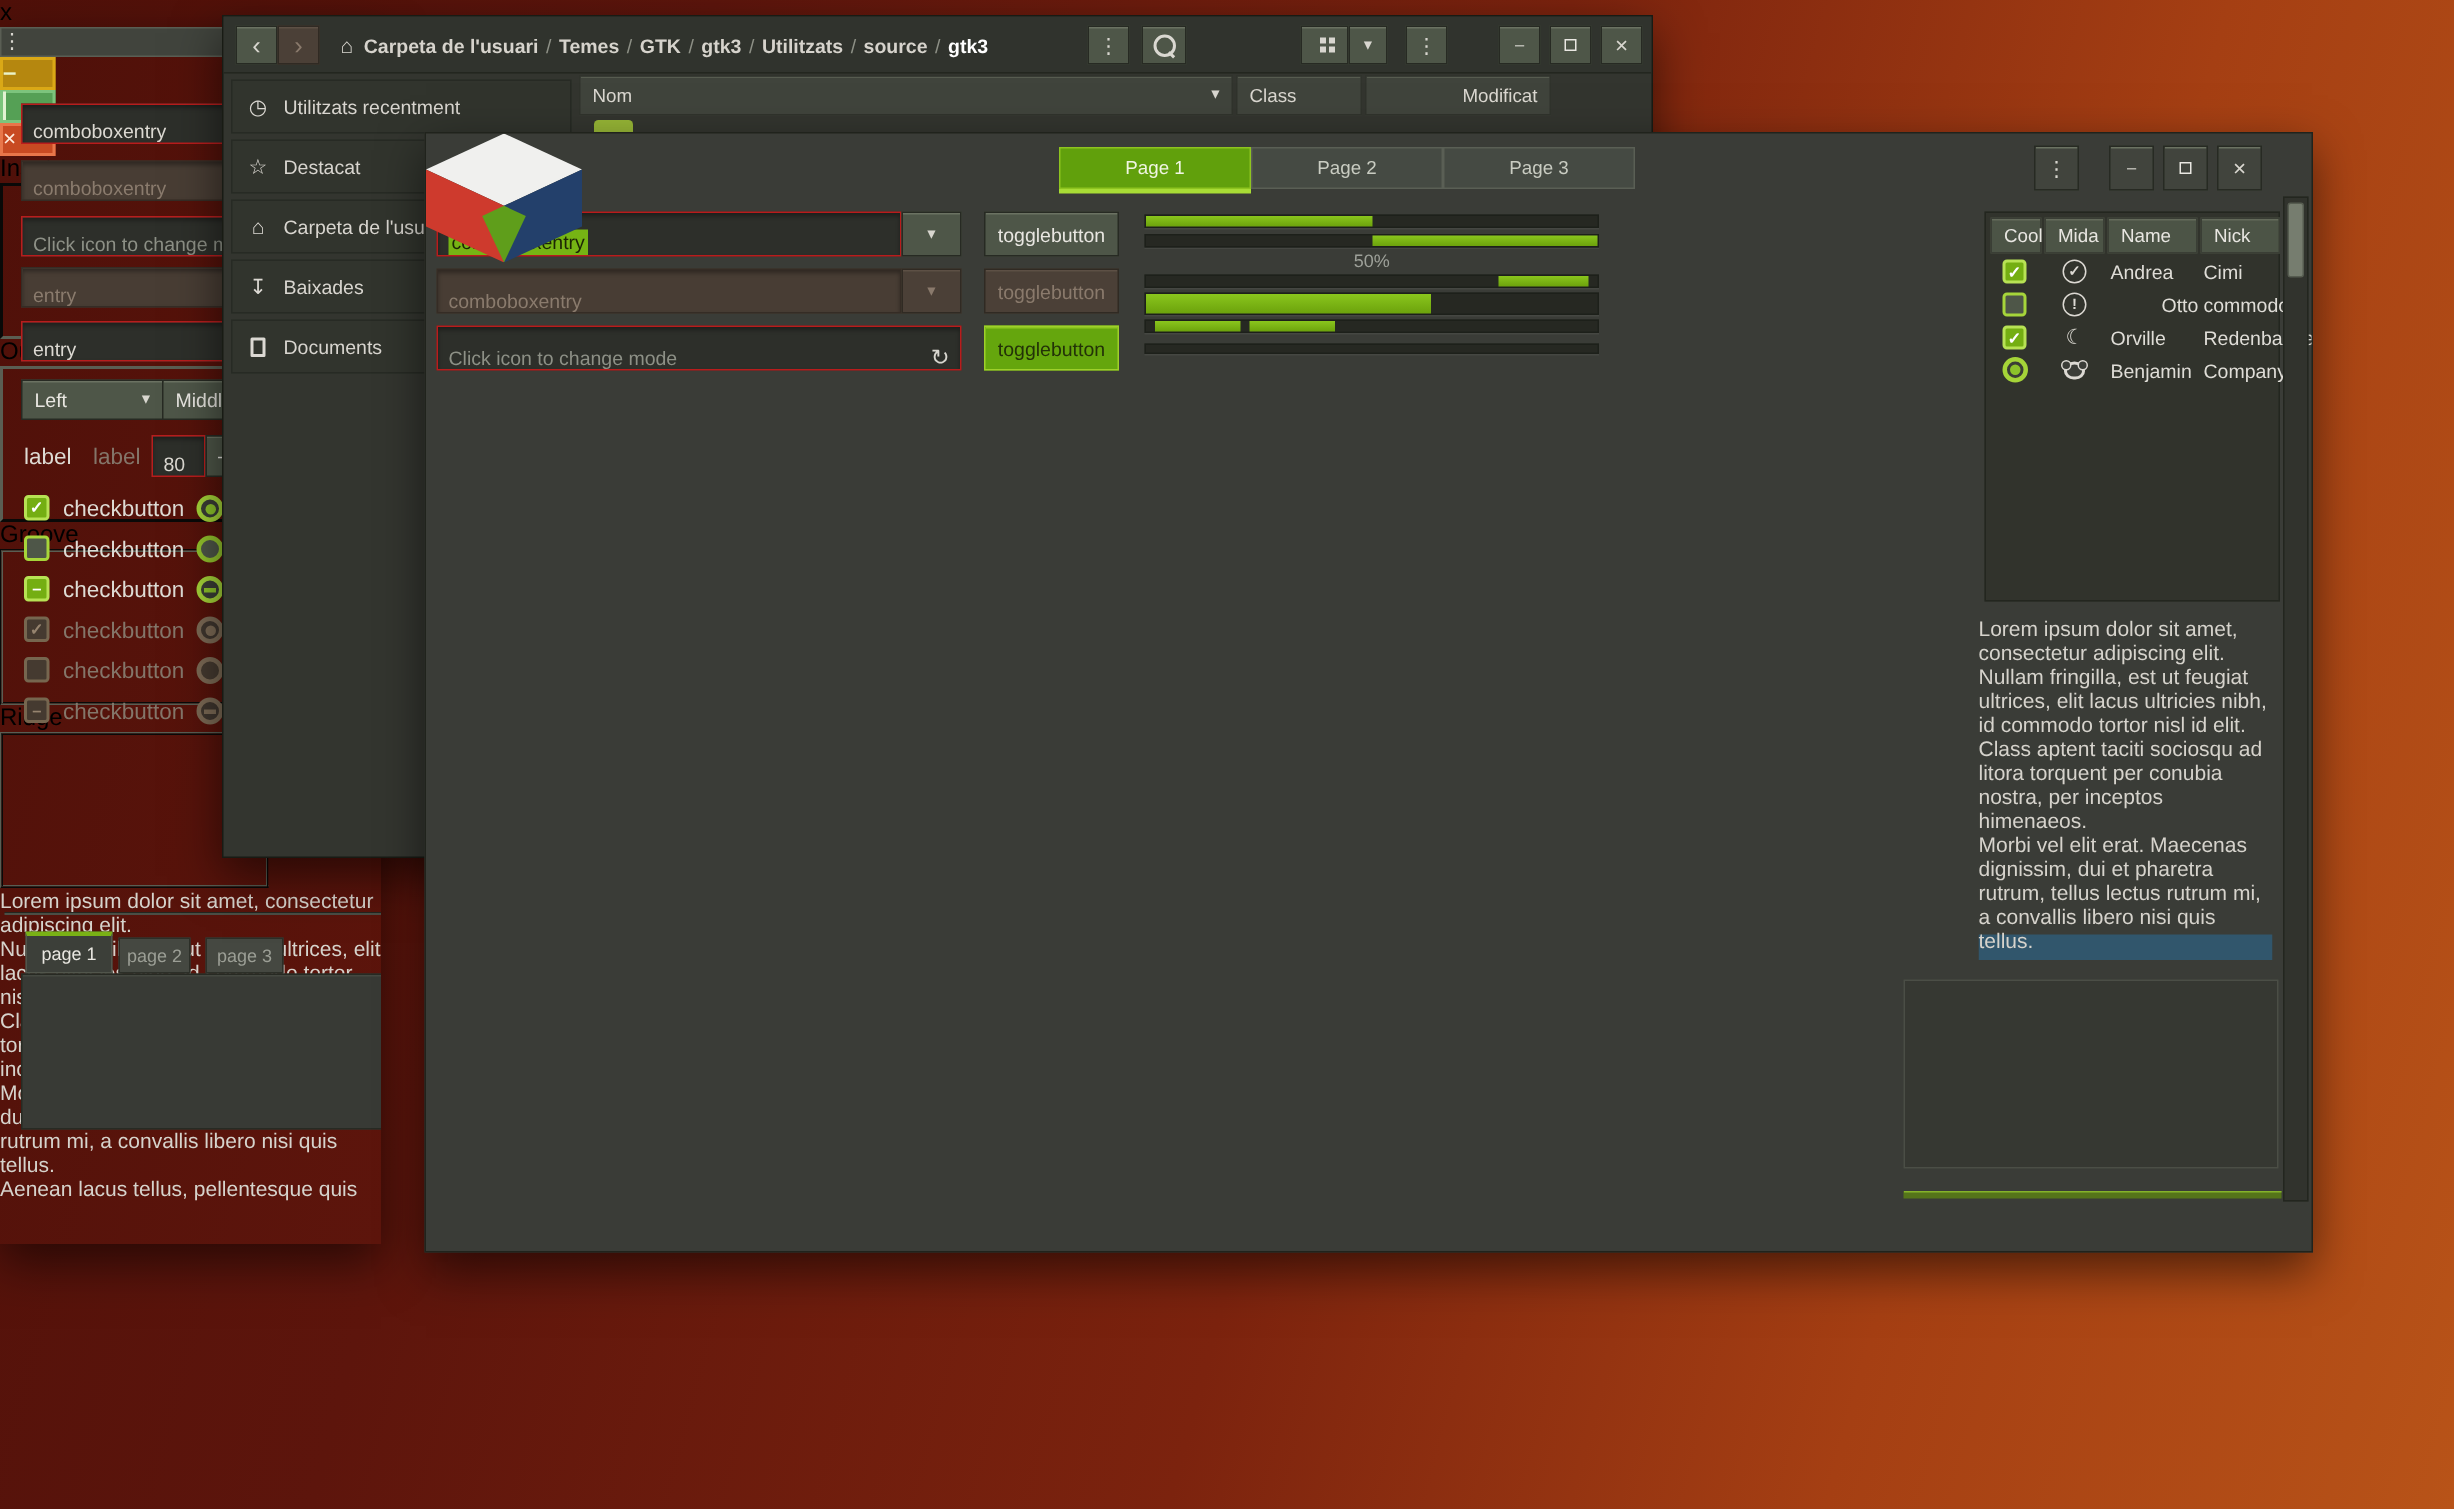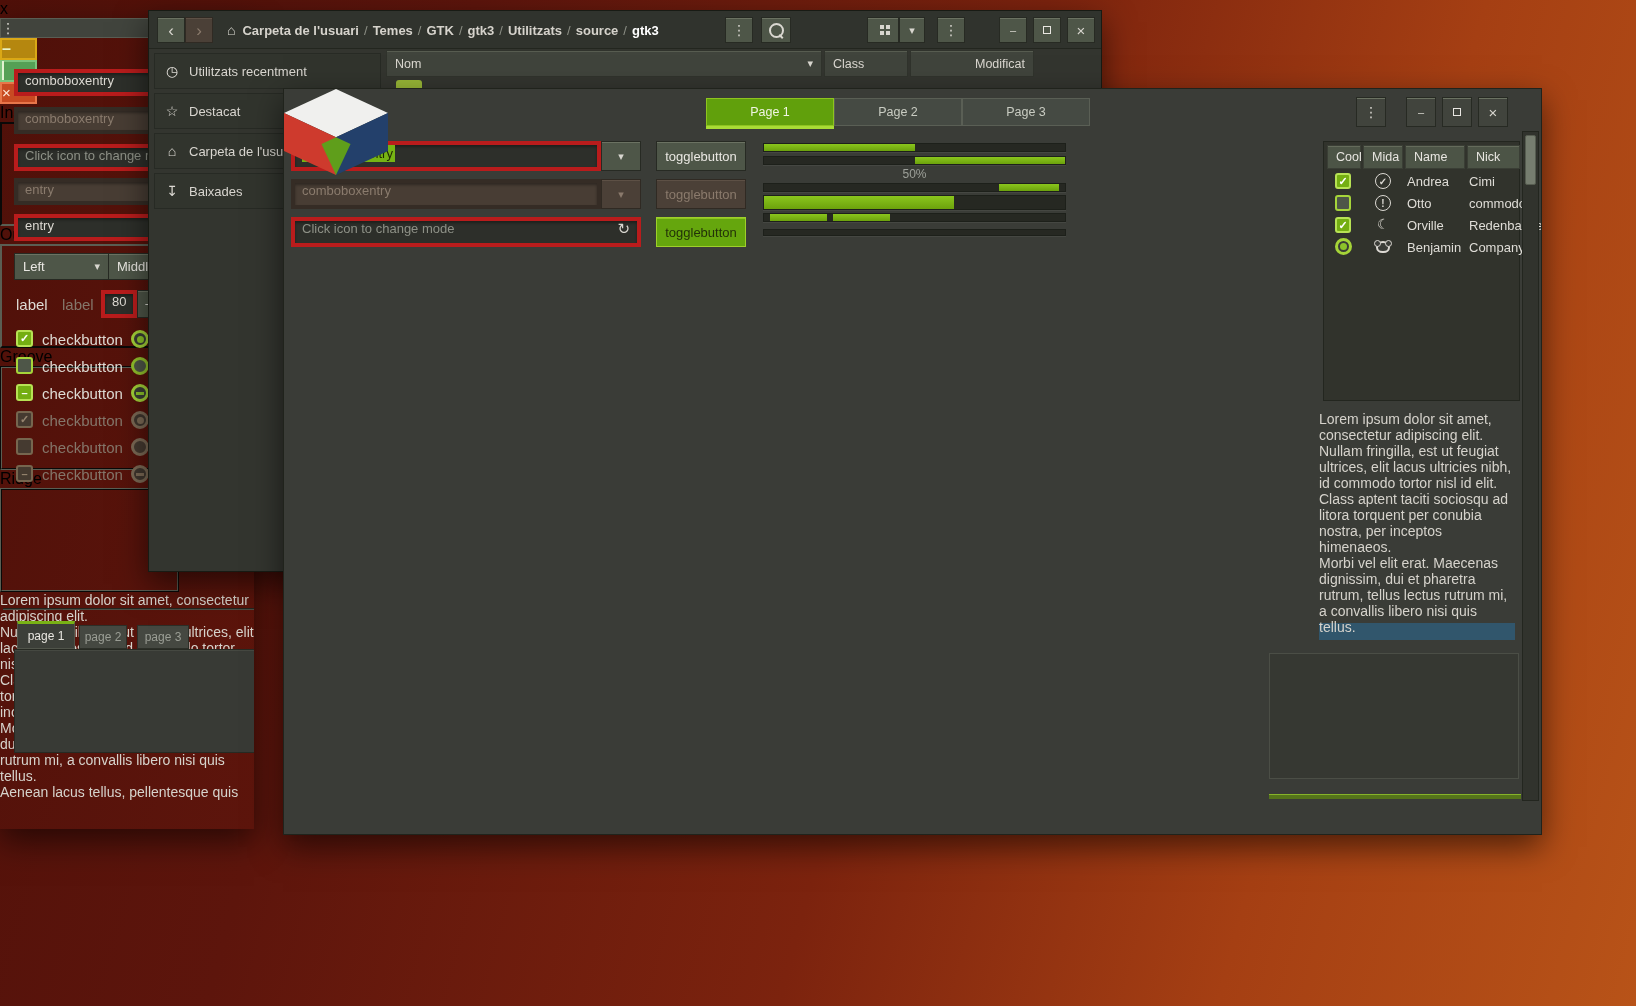--- a/index.html
+++ b/index.html
@@ -8,22 +8,22 @@
     background:linear-gradient(105deg,#4f1009 0%,#5d150c 25%,#7c230e 55%,#a53f13 78%,#b85318 100%);}
   .abs{position:absolute}
   .f{display:flex;align-items:center}
   .win{position:absolute;overflow:hidden;box-shadow:0 12px 30px rgba(0,0,0,.55)}
 
   
   .btn{background:#4e5648;border:1px solid #272a23;box-shadow:inset 0 1px 0 #6b7262;
        color:#e9e7e2;font-size:13px;display:flex;align-items:center;justify-content:center;box-sizing:border-box}
   .btn.dis{background:#4b4037;color:#8a7a6c;box-shadow:inset 0 1px 0 #5d5045;border-color:#302a23}
   .btn.act{background:#65a60d;border-color:#9ed02a;box-shadow:inset 0 1px 0 #8fc722;color:#233208}
-  .entry{background:#2d2f2a;border:4px solid #b91c1c;box-shadow:inset 0 2px 3px rgba(0,0,0,.35);
-       color:#dcd9d2;font-size:13px;display:flex;align-items:flex-start;padding:0 7px;box-sizing:border-box}
+  .entry{background:#2d2f2a;border:1px solid #b91c1c;box-shadow:inset 0 2px 3px rgba(0,0,0,.35);
+       color:#dcd9d2;font-size:13px;display:flex;align-items:flex-end;padding:0 7px;box-sizing:border-box}
   .entry.dis{background:#483d34;color:#8a7b6d;border-color:#352c25}
   .ph{color:#8d9086}
   .glyph{font-size:11px;color:#d8d6cf;line-height:1}
   .seph{background:linear-gradient(180deg,#24261f 0 1px,#4b4e45 1px 2px);height:2px}
 
   .pbtrack{background:#262822;border:1px solid #1d201a;box-shadow:0 1px 0 rgba(255,255,255,.06);box-sizing:border-box;position:absolute}
   .pbfill{position:absolute;top:0;bottom:0;background:linear-gradient(180deg,#8ac61d,#6ca20c);}
 
   .check{position:absolute;width:17px;height:17px;border-radius:3px;box-sizing:border-box;
          display:flex;align-items:center;justify-content:center;font-weight:bold;font-size:11px}
@@ -209,20 +209,26 @@
     <span>Destacat</span>
   </div>
   <div class="siderow" style="top:122px">
     <span class="sideicon">⌂</span>
     <span>Carpeta de l'usuari</span>
   </div>
   <div class="siderow" style="top:162px">
     <span class="sideicon">↧</span>
     <span>Baixades</span>
   </div>
+  <div class="siderow" style="top:202px">
+    <span class="sideicon f" style="justify-content:center">
+        <span class="doc"></span>
+      </span>
+    <span>Documents</span>
+  </div>
 </div>
 
 <div class="win win2">
   <div class="hbar2"></div>
   <div class="hbtab act" style="left:422px;top:9px;width:128px">
       <span>Page 1</span>
     </div>
   <div class="hbline" style="left:422px;top:37px;width:128px"></div>
   <div class="hbtab" style="left:550px;top:9px;width:128px">
       <span>Page 2</span>
@@ -320,21 +326,21 @@
         <span>✓</span>
       </span>
     <span class="treecell" style="left:1123px;top:85px">Andrea</span>
     <span class="treecell" style="left:1185px;top:85px">Cimi</span>
   </div>
   <div>
     <span class="check off" style="left:1051px;top:106px;width:16px;height:16px"></span>
     <span class="circ" style="left:1091px;top:106px">
         <span>!</span>
       </span>
-    <span class="treecell" style="left:1123px;top:107px">Otto</span>
+    <span class="treecell" style="left:1157px;top:107px">Otto</span>
     <span class="treecell" style="left:1185px;top:107px">commodo</span>
   </div>
   <div>
     <span class="check on" style="left:1051px;top:128px;width:16px;height:16px">
         <span>✓</span>
       </span>
     <span class="glyph abs" style="left:1093px;top:128px;font-size:14px">☾</span>
     <span class="treecell" style="left:1123px;top:129px">Orville</span>
     <span class="treecell" style="left:1185px;top:129px">Redenbacher</span>
   </div>

